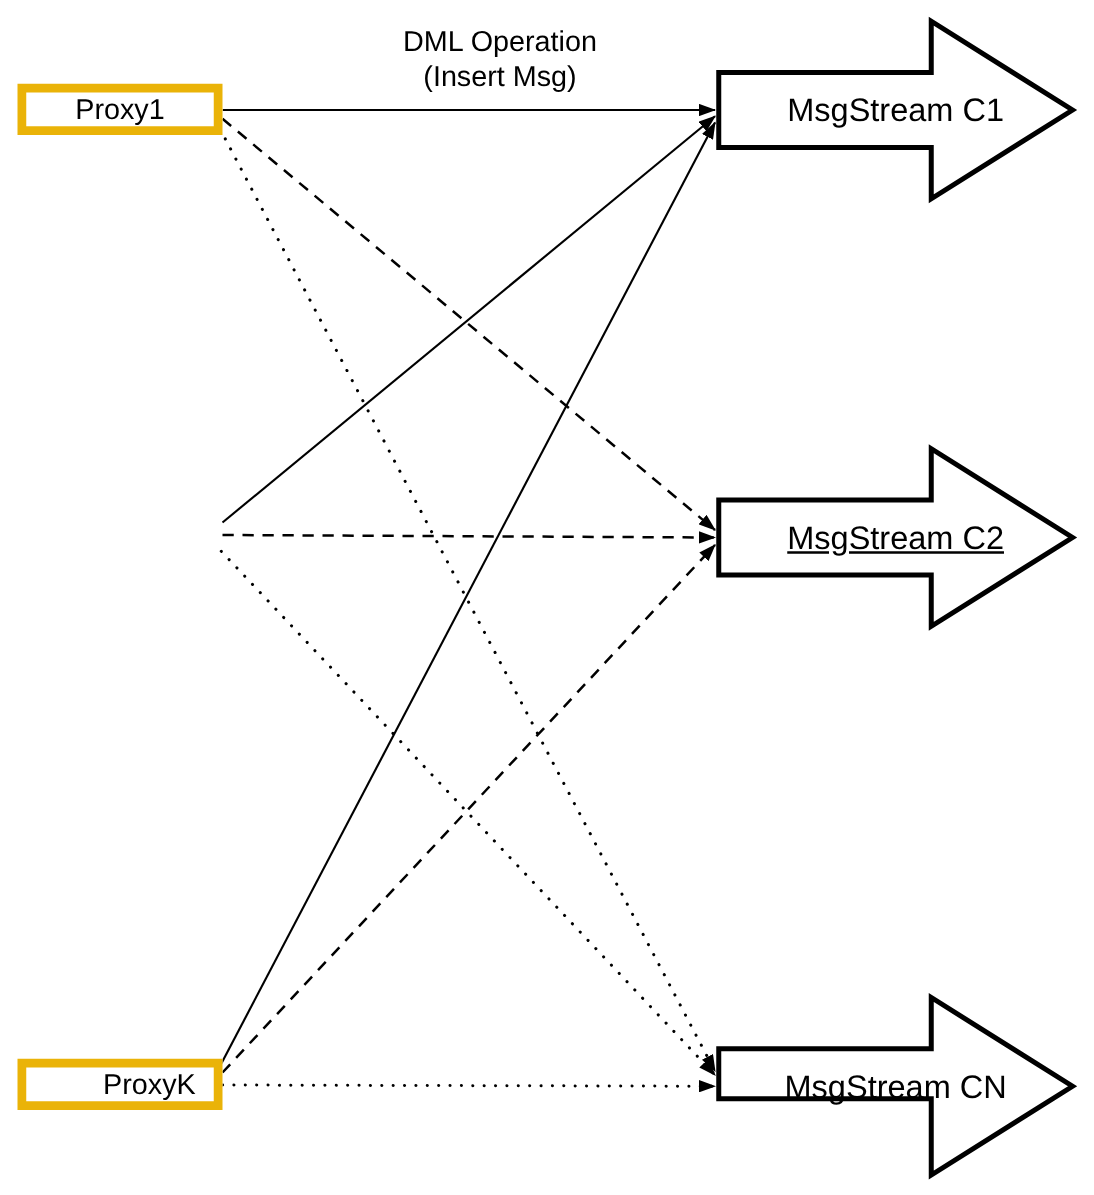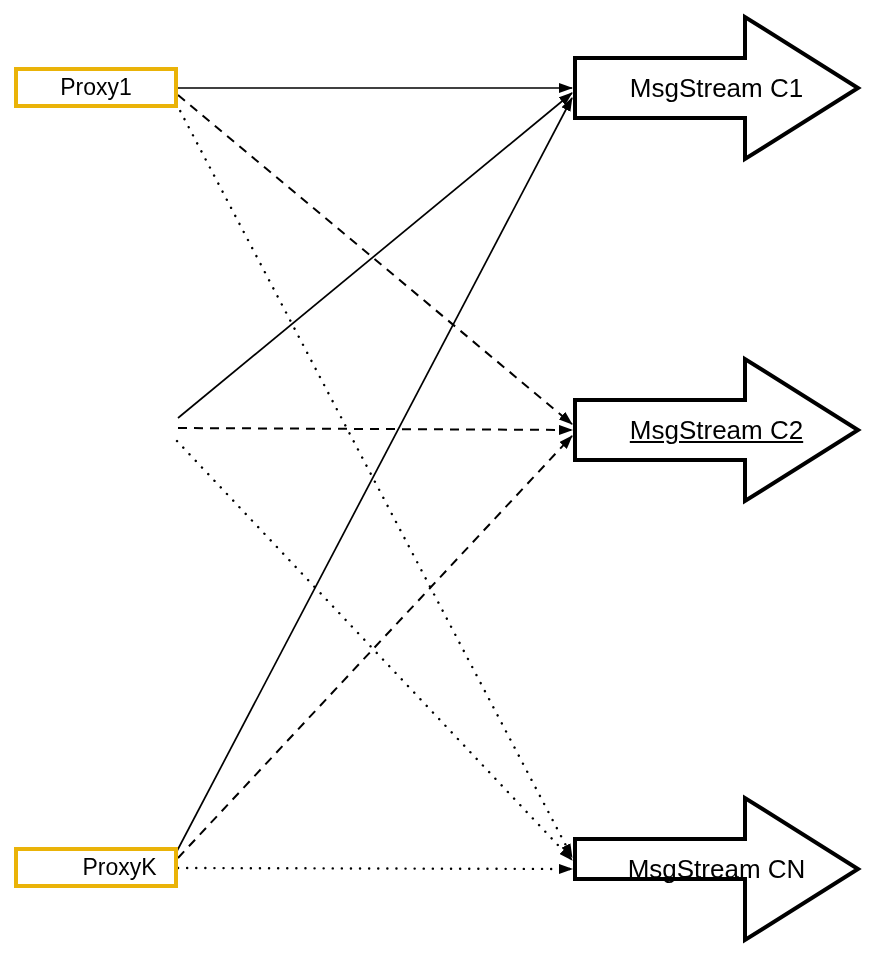--- a/index.html
+++ b/index.html
@@ -30,21 +30,21 @@
     font-size: 23px;
     line-height: 28px;
     white-space: nowrap;
   }
   .proxy-node {
     position: absolute;
     left: 14px;
     width: 164px;
     height: 41px;
     box-sizing: border-box;
-    border: 4px solid #eab308;
+    border: 7px solid #eab308;
     background: #ffffff;
     display: flex;
     align-items: center;
     justify-content: center;
     font-size: 23px;
   }
   .proxy-1 { top: 67px; }
   .proxy-2 { top: 407px; }
   .proxy-k { top: 847px; padding-left: 47px; }
   .stream-label {
@@ -84,20 +84,24 @@
         <line x1="177" y1="851" x2="572" y2="98" stroke="#000000" stroke-width="1.7" stroke-linecap="butt" marker-end="url(#arrowhead)"></line>
         <line x1="178" y1="858" x2="572" y2="436" stroke="#000000" stroke-width="2" stroke-linecap="butt" stroke-dasharray="9 7" marker-end="url(#arrowhead)"></line>
         <line x1="178" y1="868" x2="572" y2="869" stroke="#000000" stroke-width="2.4" stroke-linecap="round" stroke-dasharray="0.1 9" marker-end="url(#arrowhead)"></line>
       </g>
 
     <path d="M575,58 L745,58 L745,17 L858,88 L745,159 L745,118 L575,118 Z" fill="#ffffff" stroke="#000000" stroke-width="4"></path>
     <path d="M575,400 L745,400 L745,359 L858,430 L745,501 L745,460 L575,460 Z" fill="#ffffff" stroke="#000000" stroke-width="4"></path>
     <path d="M575,839 L745,839 L745,798 L858,869 L745,940 L745,879 L575,879 Z" fill="#ffffff" stroke="#000000" stroke-width="4"></path>
   </svg>
 
+  <div class="title">
+    <div>DML Operation</div>
+    <div>(Insert Msg)</div>
+  </div>
 
   <div class="proxy-node proxy-1">
     <span>Proxy1</span>
   </div>
   <div class="proxy-node proxy-k">
     <span>ProxyK</span>
   </div>
 
   <div class="stream-label stream-label-1">MsgStream C1</div>
   <div class="stream-label stream-label-2">MsgStream C2</div>

